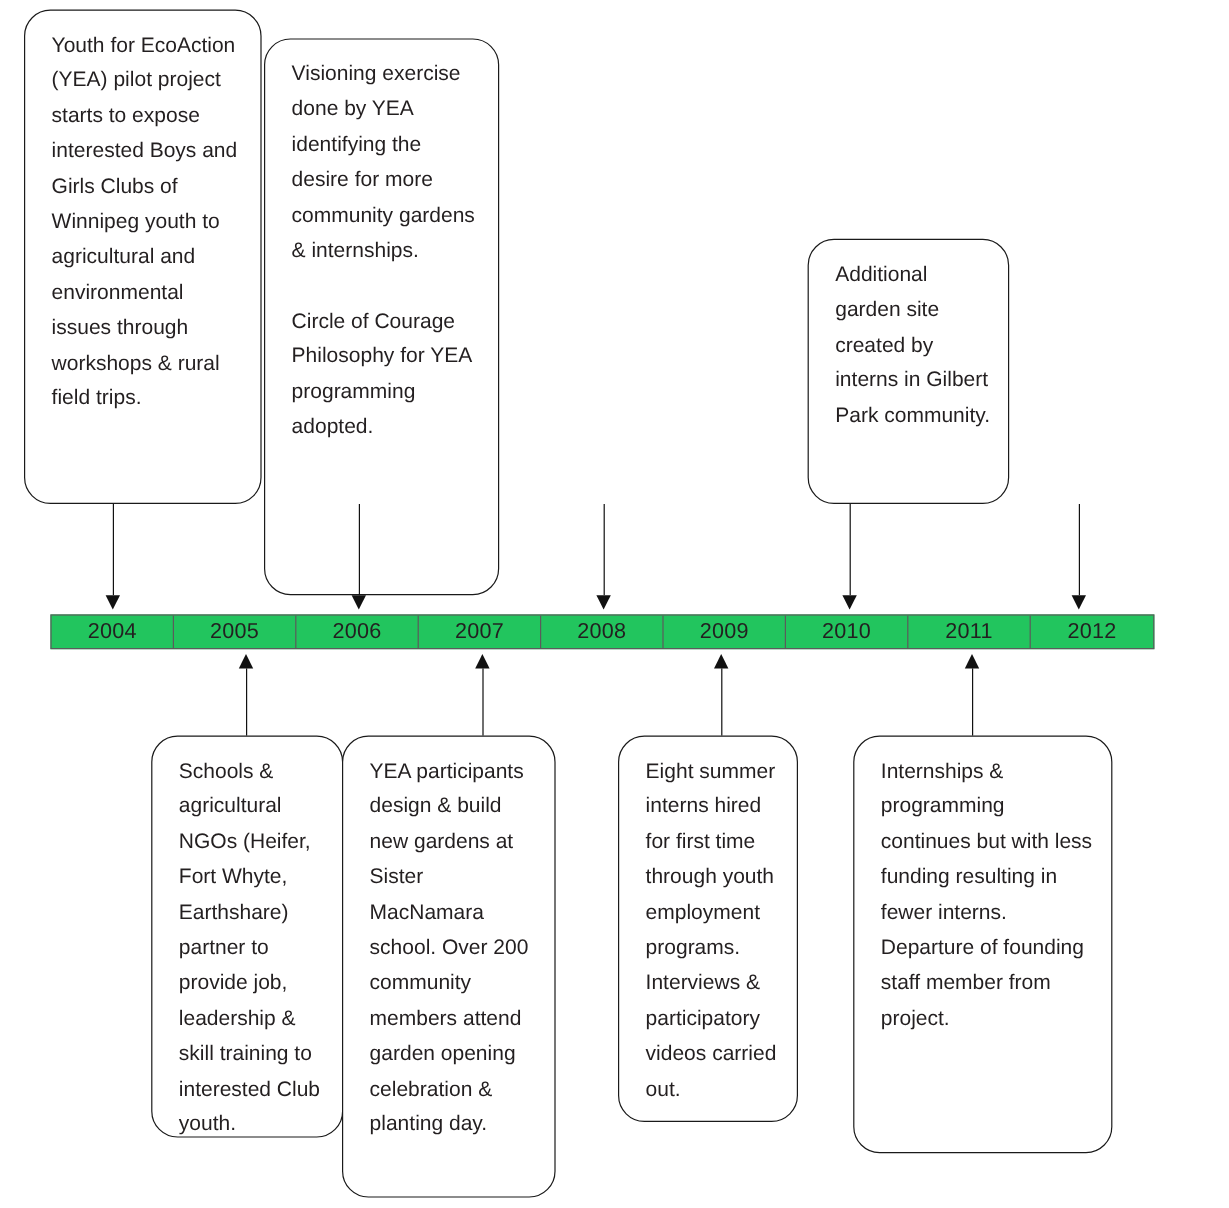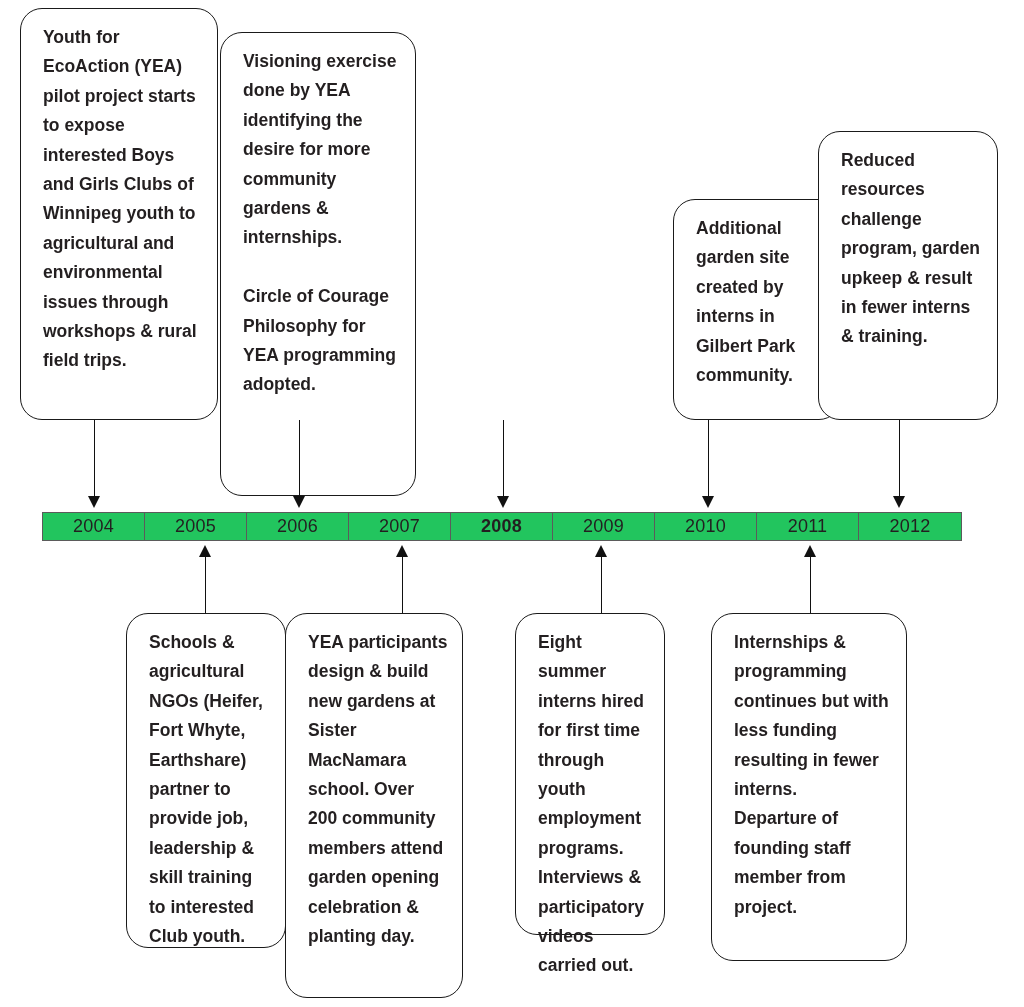--- a/index.html
+++ b/index.html
@@ -23,21 +23,20 @@
     border: 1.6px solid #1a1a1a;
     border-radius: 22px;
     background: #ffffff;
     color: #231f20;
     font-family: "Liberation Sans", sans-serif;
     font-size: 17.5px;
     line-height: 29.4px;
     padding: 14px 14px 6px 22px;
     white-space: pre-line;
     overflow: visible;
-    font-weight: bold;
   }
   .timeline {
     position: absolute;
     display: flex;
     box-sizing: border-box;
     border: 1.3px solid #5b5b5b;
     background: #22c55e;
   }
   .tl-cell {
     box-sizing: border-box;
@@ -79,21 +78,20 @@
 
   <div class="event-box" style="left:20px; top:8px; width:198px; height:412px;">Youth for EcoAction (YEA) pilot project starts to expose interested Boys and Girls Clubs of Winnipeg youth to agricultural and environmental issues through workshops &amp; rural field trips.</div>
 
   <div class="event-box" style="left:220px; top:32px; width:196px; height:464px;">Visioning exercise done by YEA identifying the desire for more community gardens &amp; internships.
 
 Circle of Courage Philosophy for YEA programming adopted.</div>
 
 
   <div class="event-box" style="left:632px; top:199px; width:168px; height:221px;margin-left:41px;">Additional garden site created by interns in Gilbert Park community.</div>
 
-  <div class="event-box" style="left:818px; top:131px; width:180px; height:289px;">Reduced resources challenge program, garden upkeep &amp; result in fewer interns &amp; training.</div>
 
   <div class="connector" style="left:94px; top:420px; height:76px;"></div>
   <div class="arrow-head arrow-down" style="left:88px; top:496px;"></div>
 
   <div class="connector" style="left:299px; top:420px; height:76px;"></div>
   <div class="arrow-head arrow-down" style="left:293px; top:496px;"></div>
 
   <div class="connector" style="left:503px; top:420px; height:76px;"></div>
   <div class="arrow-head arrow-down" style="left:497px; top:496px;"></div>
 
@@ -101,21 +99,21 @@
   <div class="arrow-head arrow-down" style="left:702px; top:496px;"></div>
 
   <div class="connector" style="left:899px; top:420px; height:76px;"></div>
   <div class="arrow-head arrow-down" style="left:893px; top:496px;"></div>
 
   <div class="timeline" style="left:42px; top:512px; width:920px; height:29px;">
     <div class="tl-cell" style="width:102.2px;">2004</div>
     <div class="tl-cell" style="width:102.2px;">2005</div>
     <div class="tl-cell" style="width:102.2px;">2006</div>
     <div class="tl-cell" style="width:102.2px;">2007</div>
-    <div class="tl-cell" style="width:102.2px;font-weight:bold;">2008</div>
+    <div class="tl-cell" style="width:102.2px;">2008</div>
     <div class="tl-cell" style="width:102.2px;">2009</div>
     <div class="tl-cell" style="width:102.2px;">2010</div>
     <div class="tl-cell" style="width:102.2px;">2011</div>
     <div class="tl-cell" style="width:102.2px;">2012</div>
   </div>
 
   <div class="arrow-head arrow-up" style="left:199px; top:545px;"></div>
   <div class="connector" style="left:205px; top:557px; height:56px;"></div>
 
   <div class="arrow-head arrow-up" style="left:396px; top:545px;"></div>
@@ -126,16 +124,16 @@
 
   <div class="arrow-head arrow-up" style="left:804px; top:545px;"></div>
   <div class="connector" style="left:810px; top:557px; height:56px;"></div>
 
   <div class="event-box" style="left:126px; top:613px; width:160px; height:335px;">Schools &amp; agricultural NGOs (Heifer, Fort Whyte, Earthshare) partner to provide job, leadership &amp; skill training to interested Club youth.</div>
 
   <div class="event-box" style="left:285px; top:613px; width:178px; height:385px;">YEA participants design &amp; build new gardens at Sister MacNamara school. Over 200 community members attend garden opening celebration &amp; planting day.</div>
 
   <div class="event-box" style="left:515px; top:613px; width:150px; height:322px;">Eight summer interns hired for first time through youth employment programs. Interviews &amp; participatory videos carried out.</div>
 
-  <div class="event-box" style="left:711px; top:613px; width:196px; height:348px;">Internships &amp; programming continues but with less funding resulting in fewer interns.
+  <div class="event-box" style="left:711px; top:613px; width:216px; height:348px;">Internships &amp; programming continues but with less funding resulting in fewer interns.
 Departure of founding staff member from project.</div>
 
 </div>
 
 </body></html>

